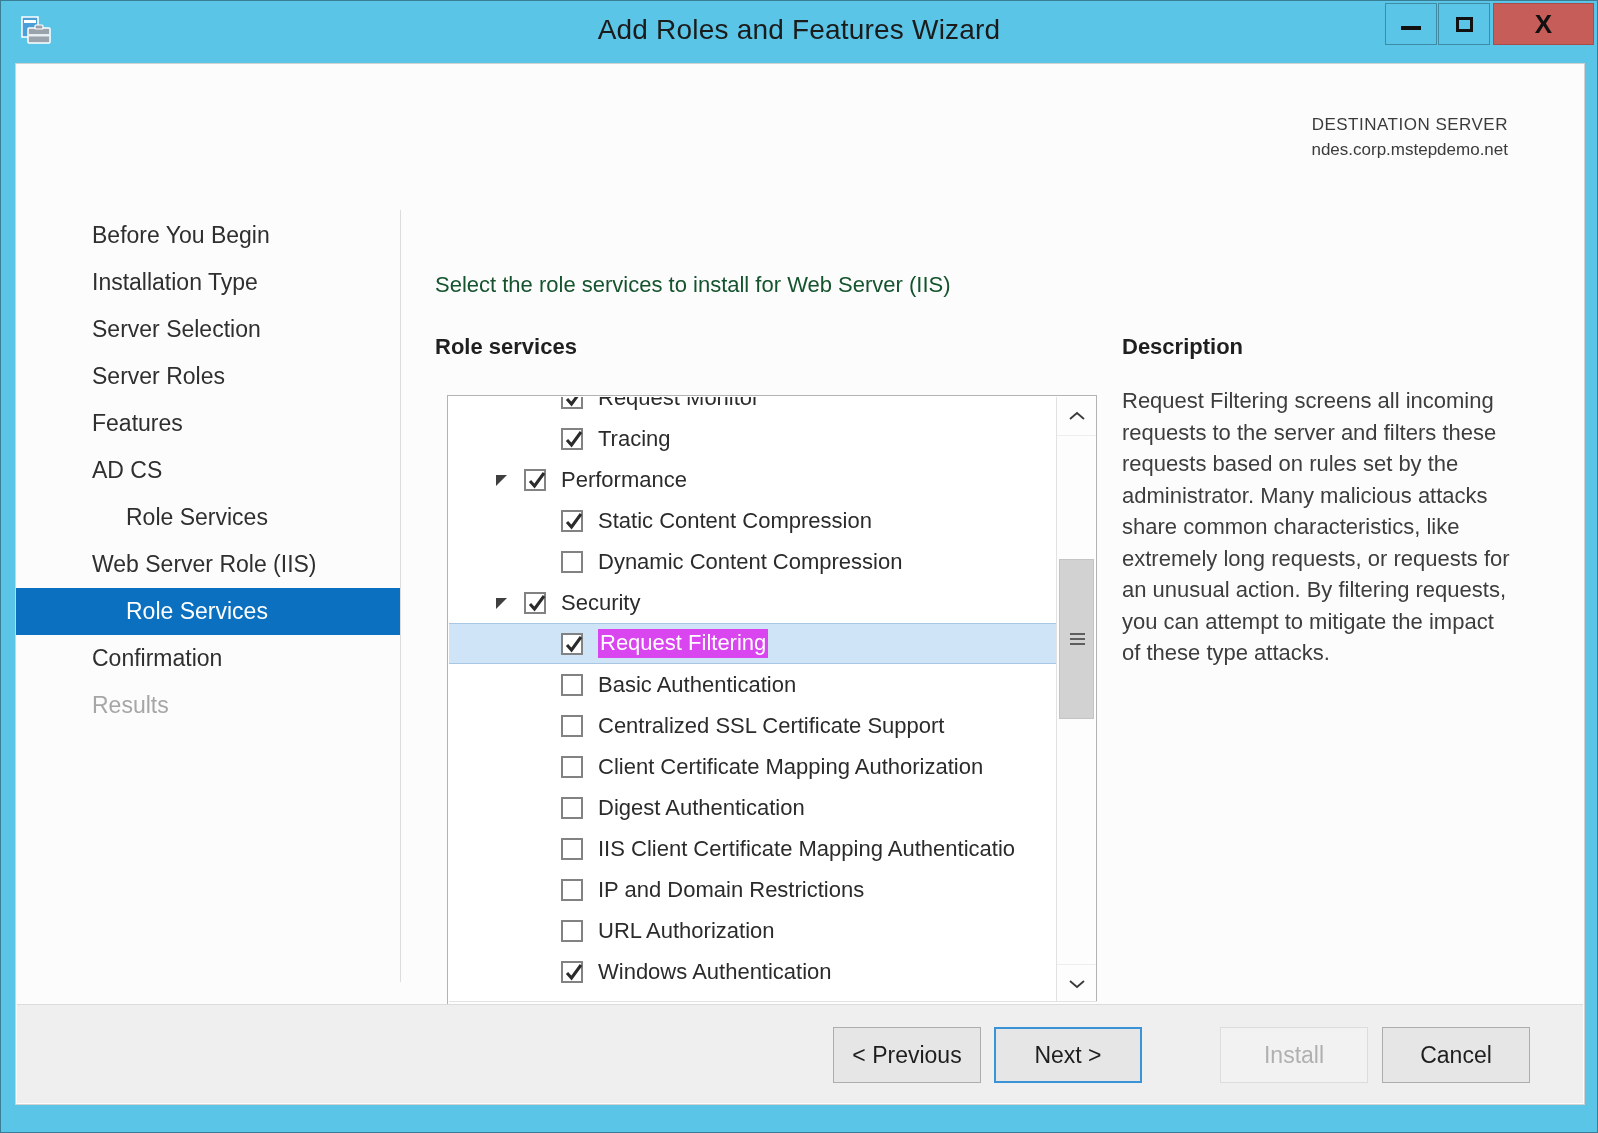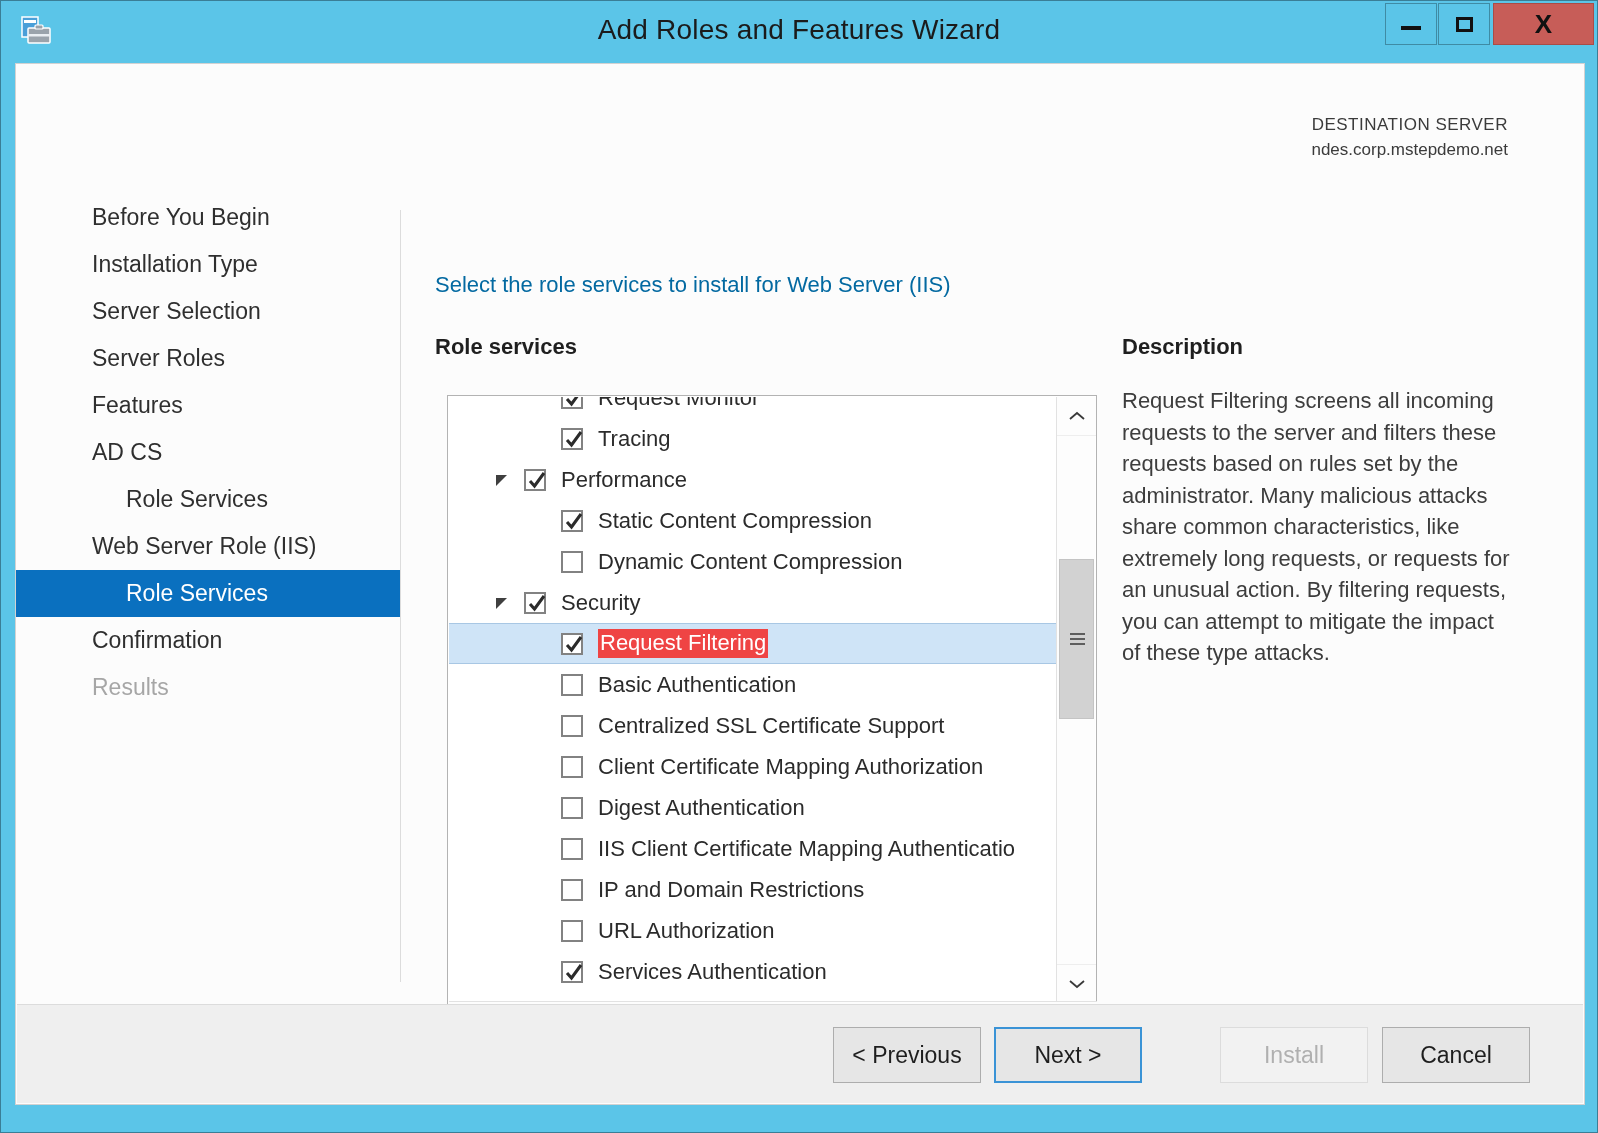--- a/index.html
+++ b/index.html
@@ -105,21 +105,21 @@
     line-height: 24px;
   }
   #dest-server {
     font-size: 17px;
     line-height: 26px;
   }
 
   
   #nav {
     position: absolute;
-    left: 0; top: 130px;
+    left: 0; top: 148px;
     width: 384px;
   }
   .nav-item {
     height: 47px;
     display: flex;
     align-items: center;
     font-size: 23px;
     color: #2f2f2f;
     padding-left: 76px;
   }
@@ -140,21 +140,21 @@
   #content {
     position: absolute;
     left: 403px; top: 148px;
     width: 1150px;
   }
 
   #intro {
     position: absolute;
     left: 16px; top: 60px;
     font-size: 22px;
-    color: #0369a1;
+    color: #14532d;
   }
   #roles-label {
     position: absolute;
     left: 16px; top: 122px;
     font-size: 22px;
     font-weight: bold;
     color: #1f1f1f;
   }
   #desc-label {
     position: absolute;
@@ -217,21 +217,21 @@
     border: 2px solid #828282;
     background: #fff;
   }
   .cbx svg { position: absolute; left: 1px; top: -2px; }
   .row-label {
     position: absolute;
     font-size: 22px;
     color: #2b2b2b;
   }
   .row.highlight .row-label {
-    background: #ef4444;
+    background: #d946ef;
     color: #ffffff;
     padding: 1px 2px 2px 2px;
   }
   
   .lvl1 .cbx   { left: 75px; }
   .lvl1 .row-label { left: 112px; }
   
   .lvl2 .cbx   { left: 112px; }
   .lvl2 .row-label { left: 149px; }
 
@@ -526,21 +526,21 @@
               <span class="cbx"></span>
               <span class="row-label">URL Authorization</span>
             </div>
 
             <div class="row lvl2">
               <span class="cbx">
                   <svg width="20" height="22" viewBox="0 0 20 22">
                     <path d="M3 12 L7.5 17 L17 4" stroke="#2b2b2b" stroke-width="3" fill="none"></path>
                   </svg>
                 </span>
-              <span class="row-label">Services Authentication</span>
+              <span class="row-label">Windows Authentication</span>
             </div>
 
           </div>
         </div>
 
         <div id="vscroll">
           <div class="vsb-arrow" id="vsb-up">
             <svg width="18" height="12" viewBox="0 0 18 12">
                 <path d="M2 9 L9 3 L16 9" stroke="#3a3a3a" stroke-width="1.8" fill="none"></path>
               </svg>

